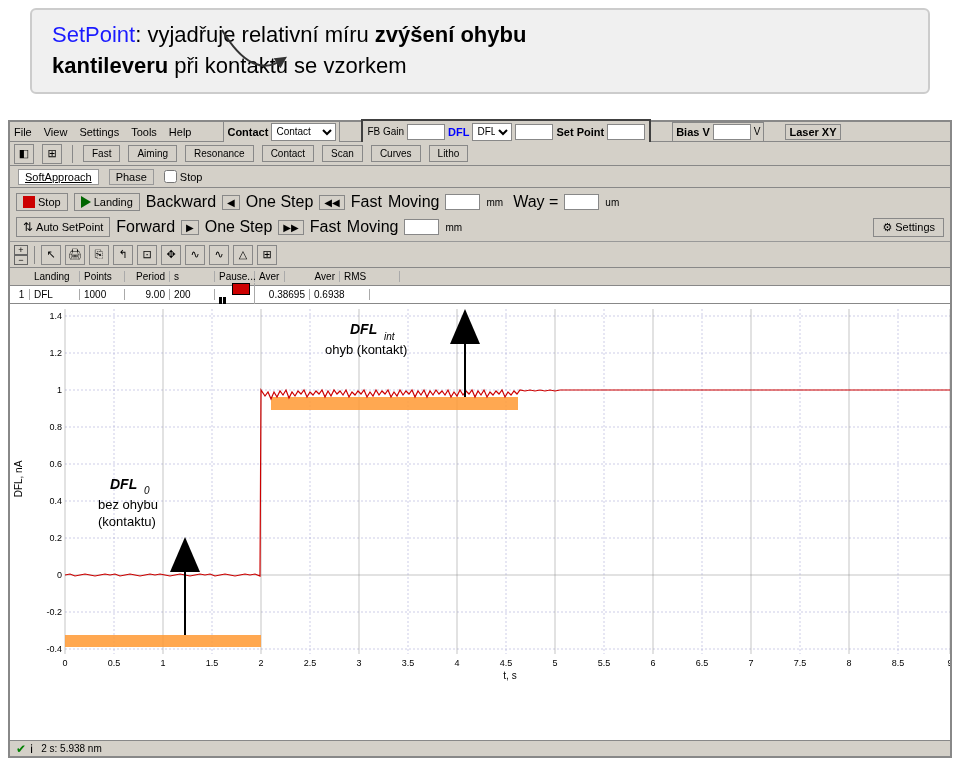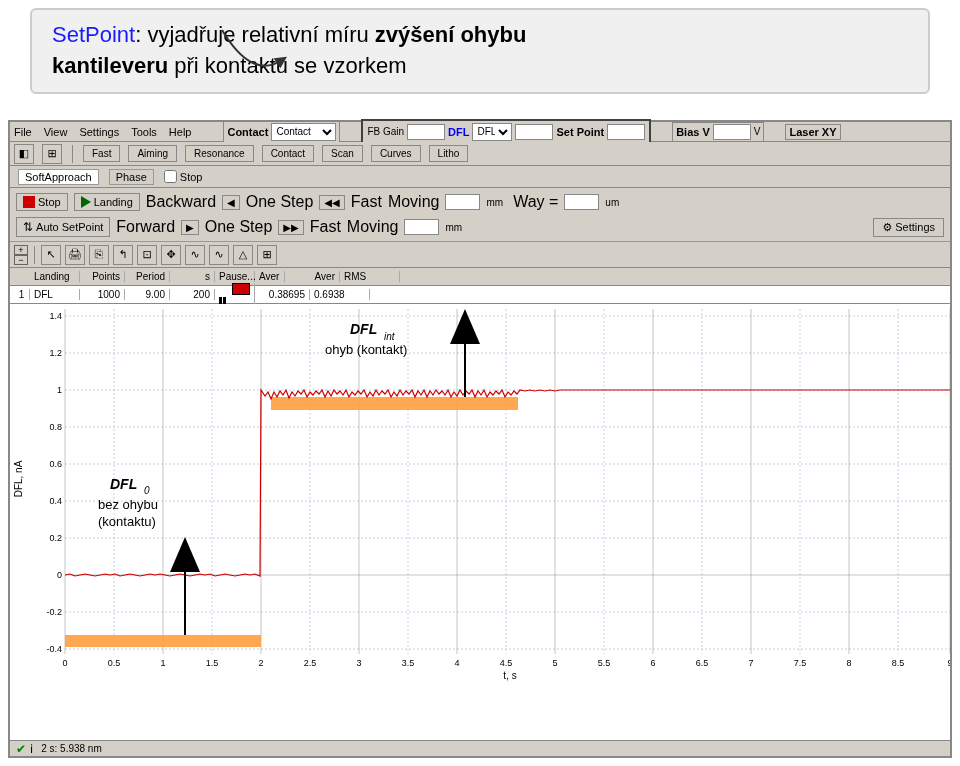--- a/index.html
+++ b/index.html
@@ -123,20 +123,21 @@
     }
     .tab-label {
       font-size: 11px;
       padding: 1px 6px;
       border: 1px solid #999;
       background: #d4d0c8;
       cursor: pointer;
     }
     .tab-label-active {
       background: #fff;
+      text-decoration: underline;
     }
     .checkbox-label {
       display: flex;
       align-items: center;
       gap: 3px;
       font-size: 11px;
     }
 
     
     #controls-row {
@@ -259,21 +260,21 @@
       height: 18px;
       font-size: 10px;
     }
     .sig-col { 
       padding: 0 4px;
       border-right: 1px solid #aaa;
       white-space: nowrap;
     }
     .sig-col-w1 { width: 16px; text-align: center; }
     .sig-col-w2 { width: 50px; }
-    .sig-col-w3 { width: 45px; text-align: right; }
+    .sig-col-w3 { width: 45px; text-align: left; }
     .sig-col-w4 { width: 45px; text-align: right; }
     .sig-col-w5 { width: 40px; text-align: right; }
     .sig-col-w6 { width: 30px; }
     .sig-col-w7 { width: 55px; text-align: right; }
     .sig-col-w8 { width: 60px; }
 
     
     #signal-row {
       background: #fff;
       border-bottom: 1px solid #888;

